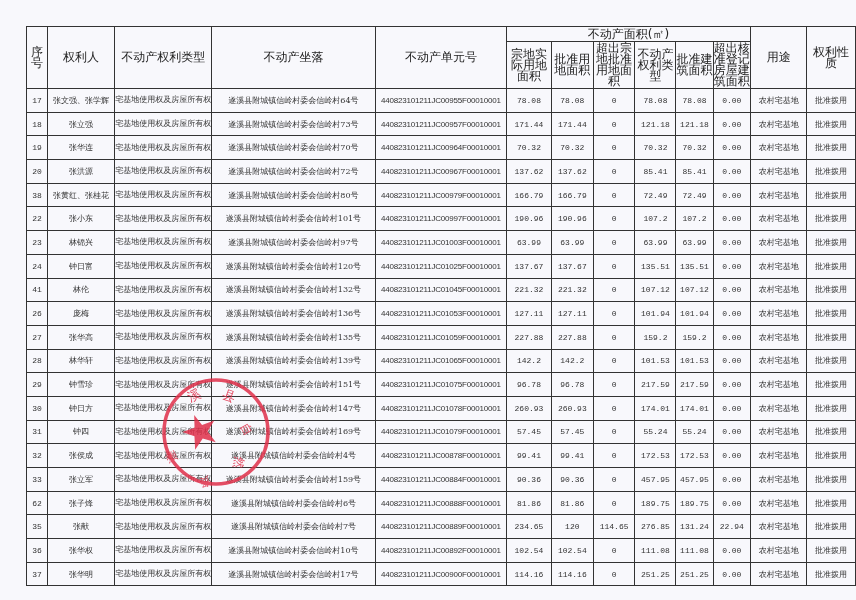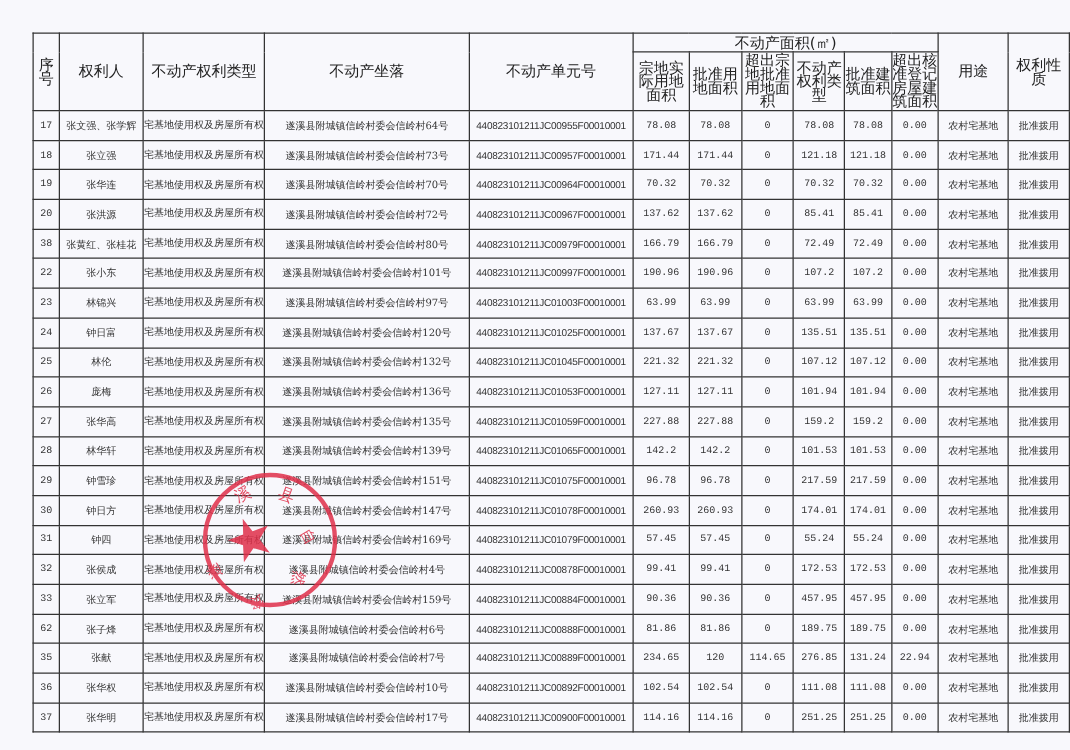--- a/index.html
+++ b/index.html
@@ -172,21 +172,21 @@
           <td class="num">137.67</td>
           <td class="num">137.67</td>
           <td class="num">0</td>
           <td class="num">135.51</td>
           <td class="num">135.51</td>
           <td class="num">0.00</td>
           <td>农村宅基地</td>
           <td>批准拨用</td>
         </tr>
         <tr>
-          <td class="num">25</td>
+          <td class="num">41</td>
           <td>林伦</td>
           <td class="type">宅基地使用权及房屋所有权</td>
           <td>遂溪县附城镇信岭村委会信岭村132号</td>
           <td class="unit">440823101211JC01045F00010001</td>
           <td class="num">221.32</td>
           <td class="num">221.32</td>
           <td class="num">0</td>
           <td class="num">107.12</td>
           <td class="num">107.12</td>
           <td class="num">0.00</td>

